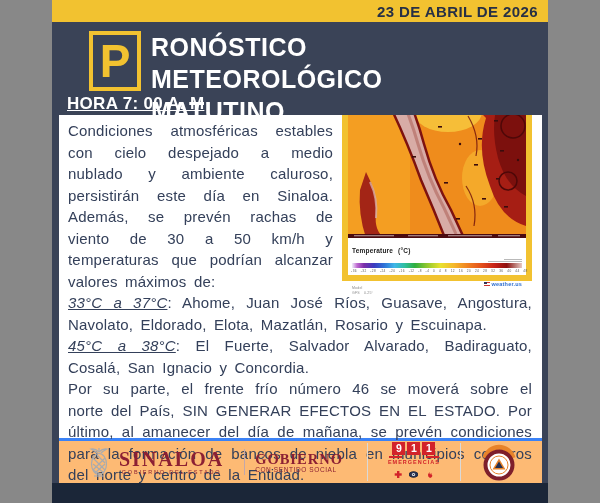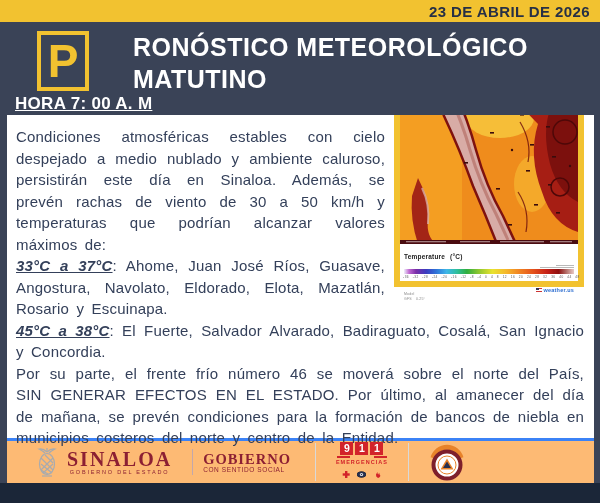--- a/index.html
+++ b/index.html
@@ -1,33 +1,33 @@
 <!DOCTYPE html>
 <html><head>
 <meta charset="utf-8">
 <style>
   html,body{margin:0;padding:0;background:#888;}
-  .page{width:600px;height:503px;position:relative;background:#ffffff;
+  .page{width:496px;height:503px;position:relative;background:#ffffff;
         font-family:"Liberation Sans",sans-serif;overflow:hidden;margin:0 auto;}
   
   .topbar{height:22px;background:#F2C230;display:flex;justify-content:flex-end;align-items:center;padding-right:10px;box-sizing:border-box;}
   .topbar .date{color:#273045;font-weight:bold;font-size:15px;letter-spacing:.4px;}
   
   .bodywrap{border-left:7px solid #3A4357;border-right:6px solid #3A4357;background:#fff;}
   
   .header{height:93px;background:#3A4357;position:relative;}
   .p-logo{position:absolute;left:30px;top:9px;width:44px;height:52px;border:4px solid #F2C230;
           color:#F2C230;font-size:46px;font-weight:bold;display:flex;align-items:center;justify-content:center;line-height:1;}
-  .titles{position:absolute;left:92px;top:9px;color:#ffffff;font-weight:bold;font-size:25px;letter-spacing:.5px;line-height:1.28;margin-left:34px;}
+  .titles{position:absolute;left:92px;top:9px;color:#ffffff;font-weight:bold;font-size:25px;letter-spacing:.5px;line-height:1.28;}
   .hora{position:absolute;left:8px;bottom:1px;color:#ffffff;font-weight:bold;font-size:17px;letter-spacing:.3px;text-decoration:underline;}
   
-  .content{padding:11px 10px 0 9px;height:323px;box-sizing:border-box;color:#34405A;
+  .content{padding:5px 10px 0 9px;height:323px;box-sizing:border-box;color:#34405A;
            font-size:15px;line-height:21.5px;text-align:justify;letter-spacing:.2px;word-spacing:3px;}
   .content p{margin:0;}
-  .range-label{font-weight:bold;font-style:italic;text-decoration:underline;}
+  .range-label{font-weight:normal;font-style:italic;text-decoration:underline;}
   
   .map-card{float:right;width:178px;border:6px solid #F2C230;border-top:none;margin:-34px 0 6px 9px;background:#fff;}
   .map-card svg{display:block;}
   .legend{height:37px;background:#fff;font-family:"Liberation Sans",sans-serif;}
   .leg-top{display:flex;justify-content:space-between;align-items:flex-end;padding:2px 4px 0;}
   .leg-title{font-size:6.5px;font-weight:bold;color:#1c1c1c;letter-spacing:.2px;}
   .leg-meta{display:flex;flex-direction:column;gap:1px;align-items:flex-end;}
   .leg-meta i{display:block;width:34px;height:1px;background:#b9b9b9;}
   .leg-meta i:first-child{width:18px;}
   .leg-bar{height:5px;margin:1px 4px 0;background:linear-gradient(90deg,

